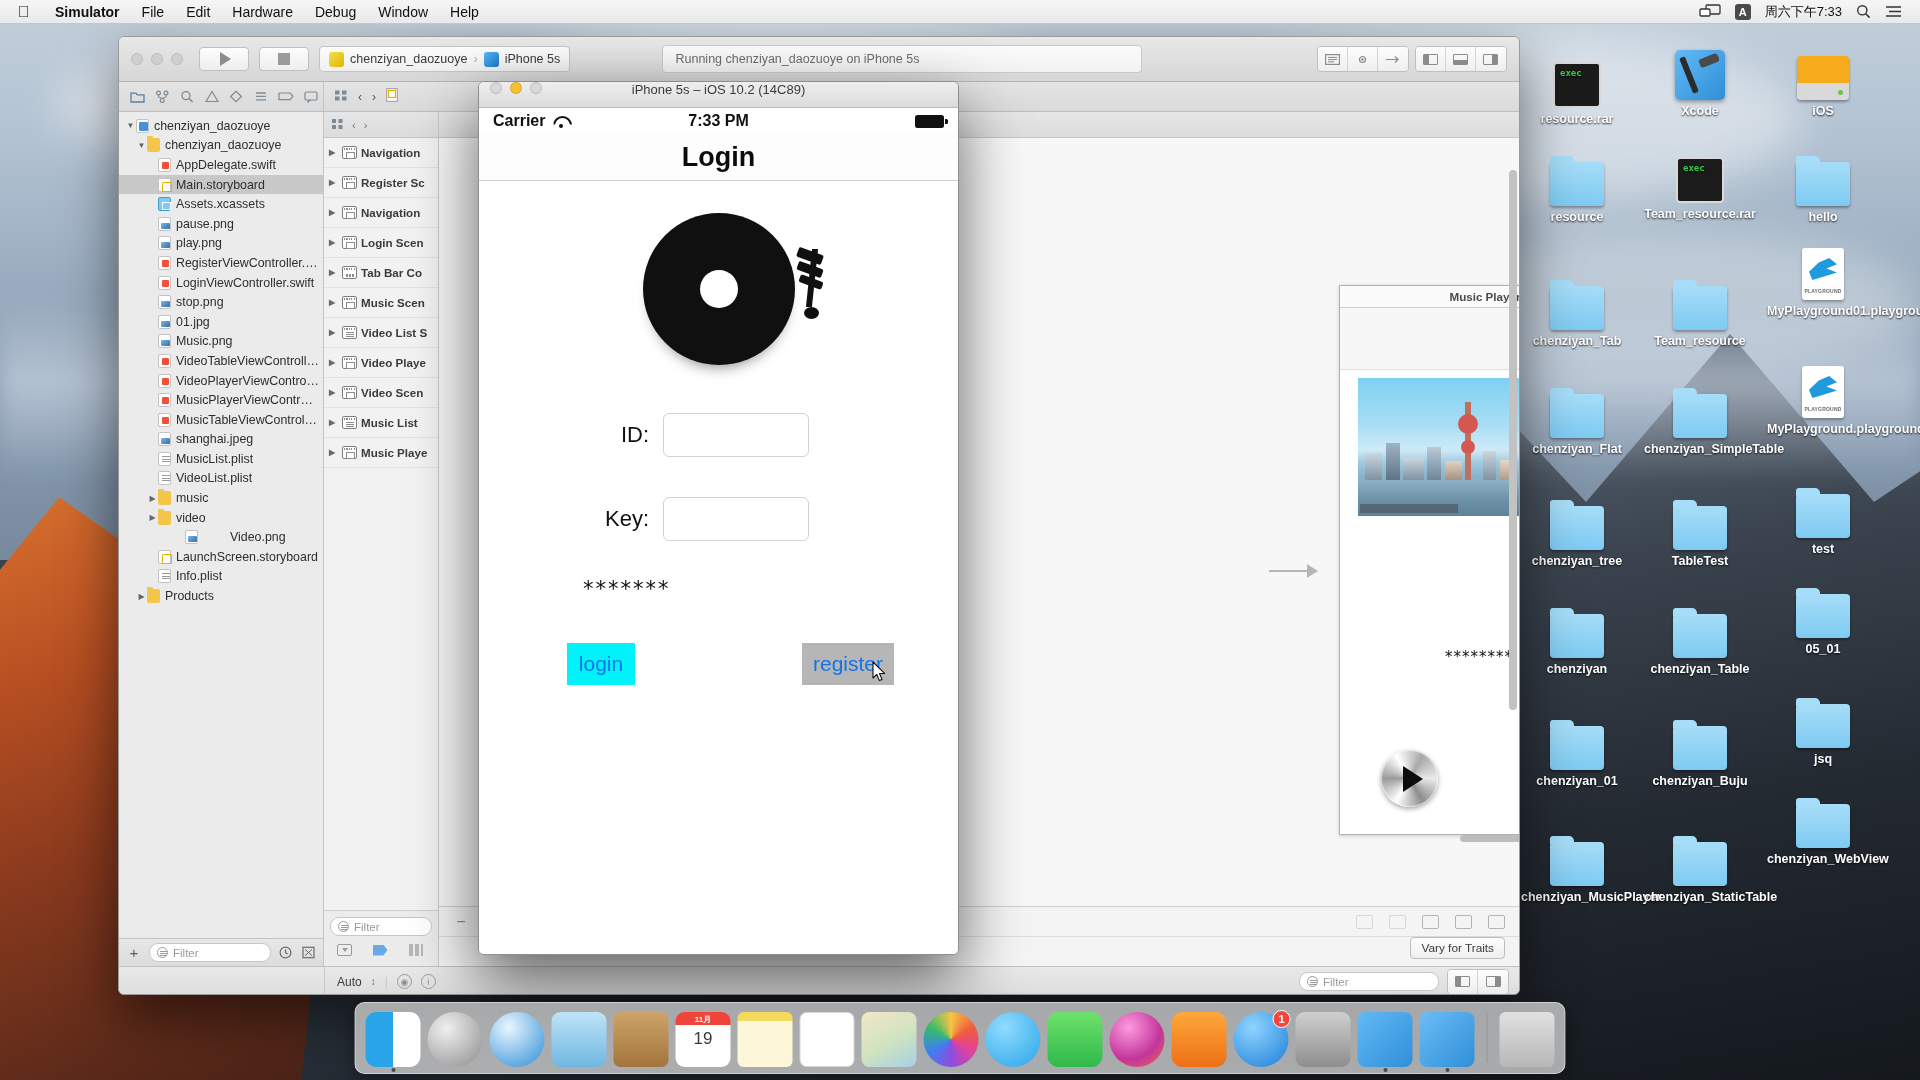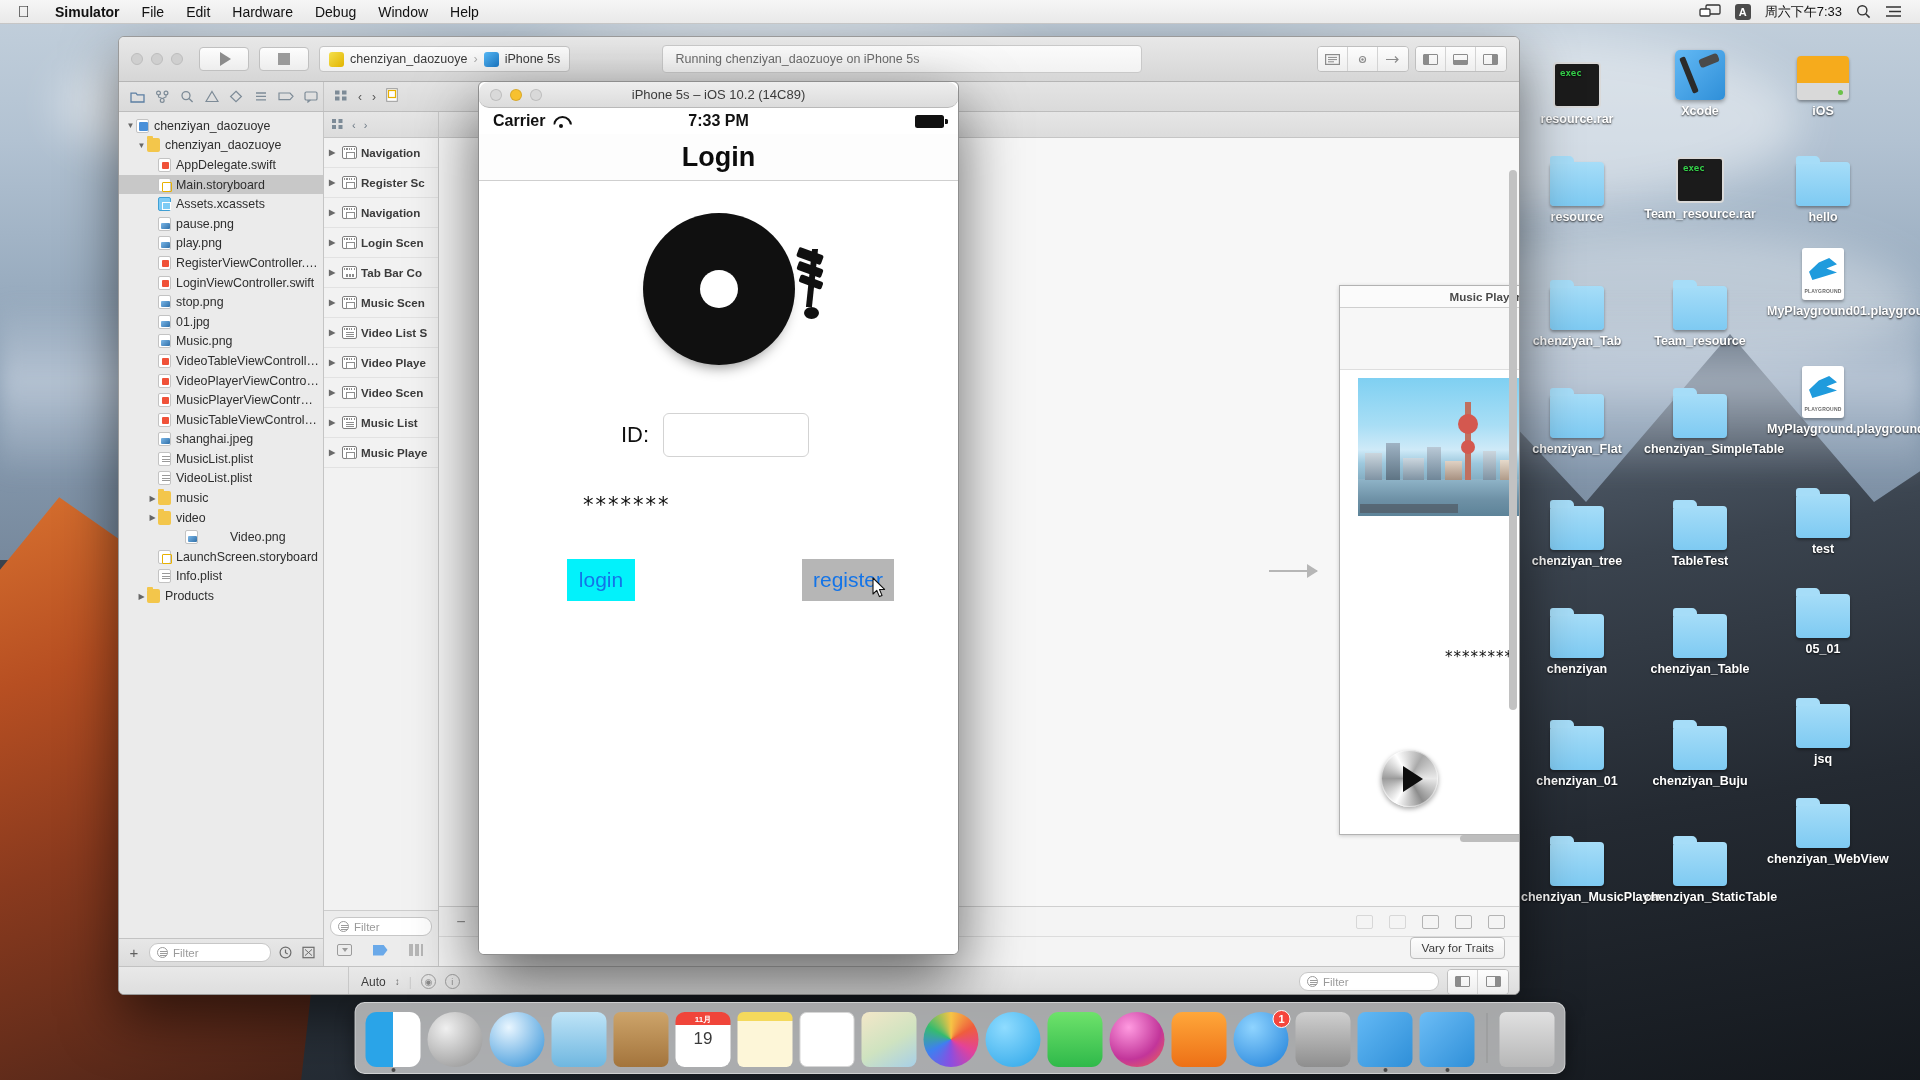--- a/index.html
+++ b/index.html
@@ -191,36 +191,36 @@
   .zval { font-size:12px; color:#8d8d8d; }
   .alignrow { margin-left:auto; display:flex; align-items:center; gap:16px; }
   .al-ic { width:17px;height:14px; border:1.3px solid #b4b4b4; border-radius:2px; }
   .al-ic.g { opacity:.45; }
   .vary { position:absolute; right:14px; bottom:7px; height:22px; padding:0 10px;
     background:linear-gradient(180deg,#fdfdfd,#efefef); border:1px solid #bcbcbc; border-radius:4px;
     display:flex; align-items:center; font-size:11.8px; color:#3b3b3b;}
 
   
   #xc-bottom { height:30px; background:linear-gradient(180deg,#e9e9e9,#dddddd); border-top:1px solid #c2c2c2;
-    display:flex; align-items:center;gap:24px; }
+    display:flex; align-items:center; }
   .xb-left { width:205px; }
   .xb-auto { display:flex; align-items:center; gap:9px; padding-left:12px; font-size:12px; color:#3c3c3c; border-left:1px solid #c8c8c8; height:100%;}
   .circ-ic { width:15px;height:15px;border:1.2px solid #9c9c9c;border-radius:50%; display:flex;align-items:center;justify-content:center; font-size:9px;color:#8a8a8a;}
   .xb-right { margin-left:auto; display:flex; align-items:center; gap:8px; padding-right:10px;}
   .xb-filter { width:140px;height:19px;background:#fff;border:1px solid #c7c7c7;border-radius:9px;
     display:flex;align-items:center;gap:5px;padding:0 7px;font-size:11.5px;color:#9a9a9a;}
 
   
   #simulator {
     position:absolute; left:478px; top:81px; width:481px; height:874px; z-index:120;
     background:#fff; border-radius:6px; box-shadow:0 26px 64px rgba(0,0,0,.6); overflow:hidden;
     border:1px solid #8e8e8e;
   }
   #sim-title { height:26px; background:linear-gradient(180deg,#eeeeee,#dcdcdc); border-bottom:1px solid #b9b9b9;
-    display:flex; align-items:center; position:relative;border-radius:10px; }
+    display:flex; position:relative; }
   .sim-traffic { display:flex; gap:8px; padding-left:11px; }
   .st { width:12px;height:12px;border-radius:50%; border:1px solid rgba(0,0,0,.12);}
   .st.r { background:#d9d9d9;}
   .st.y { background:#f7c12f;}
   .st.g { background:#d9d9d9;}
   #sim-title .t { position:absolute; left:0; right:0; text-align:center; font-size:13px; color:#3b3b3b;}
   #sim-screen { height:848px; background:#fff; position:relative; }
   .ios-status { height:26px; display:flex; align-items:center; padding:0 14px; font-size:16px; font-weight:bold; color:#111; position:relative;}
   .ios-carrier { display:flex; align-items:center; gap:7px; }
   .wifi { width:17px;height:13px; position:relative; }
@@ -963,20 +963,24 @@
             <div class="note"></div>
         </div>
       </div>
     </div>
 
     <div class="form-row" style="margin-top:48px;">
       <span class="f-label" style="width:170px;">ID:</span>
       <input class="f-input" style="margin-left: 14px;" value="">
     </div>
 
+    <div class="form-row" style="margin-top:40px;">
+      <span class="f-label" style="width:170px;">Key:</span>
+      <input class="f-input" style="margin-left: 14px;" value="">
+    </div>
 
     <div style="margin-top:36px; padding-left:104px;">
       <span class="sim-stars">*******</span>
     </div>
 
     <div style="display:flex; margin-top:42px; padding-left:88px; gap:167px; align-items:center;">
       <div class="sim-btn btn-login">login</div>
       <div style="position:relative;">
         <div class="sim-btn btn-register">register</div>
         <div class="cursor" style="left:70px; top:18px;">

